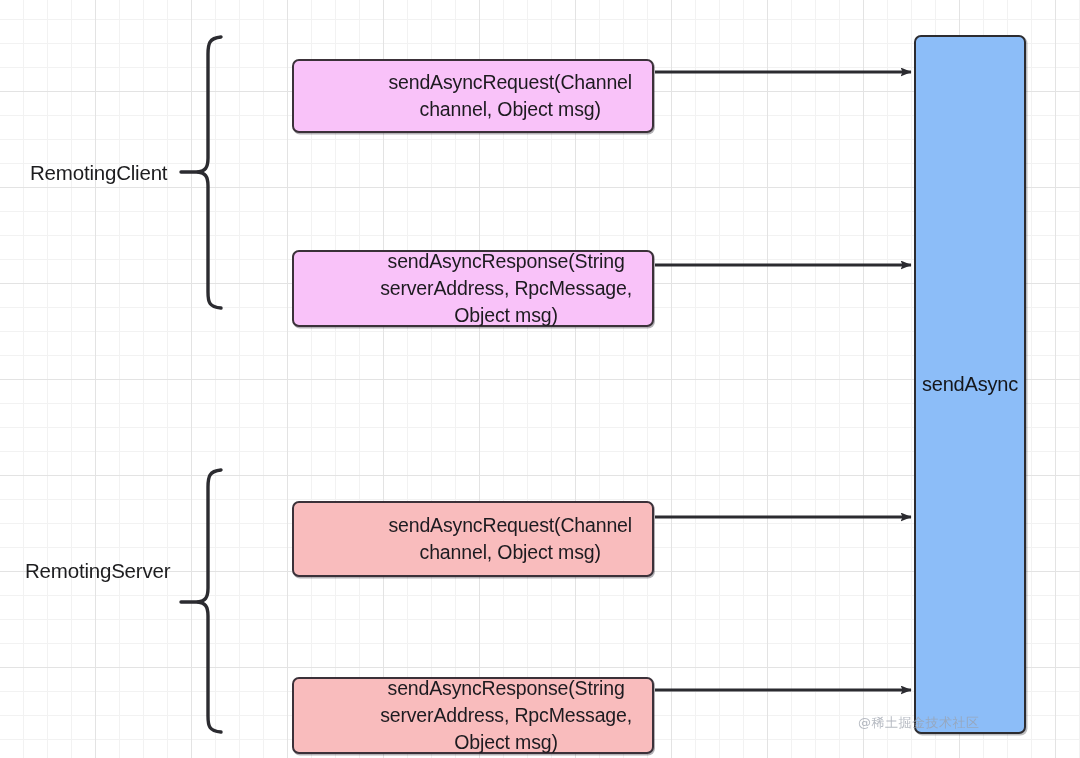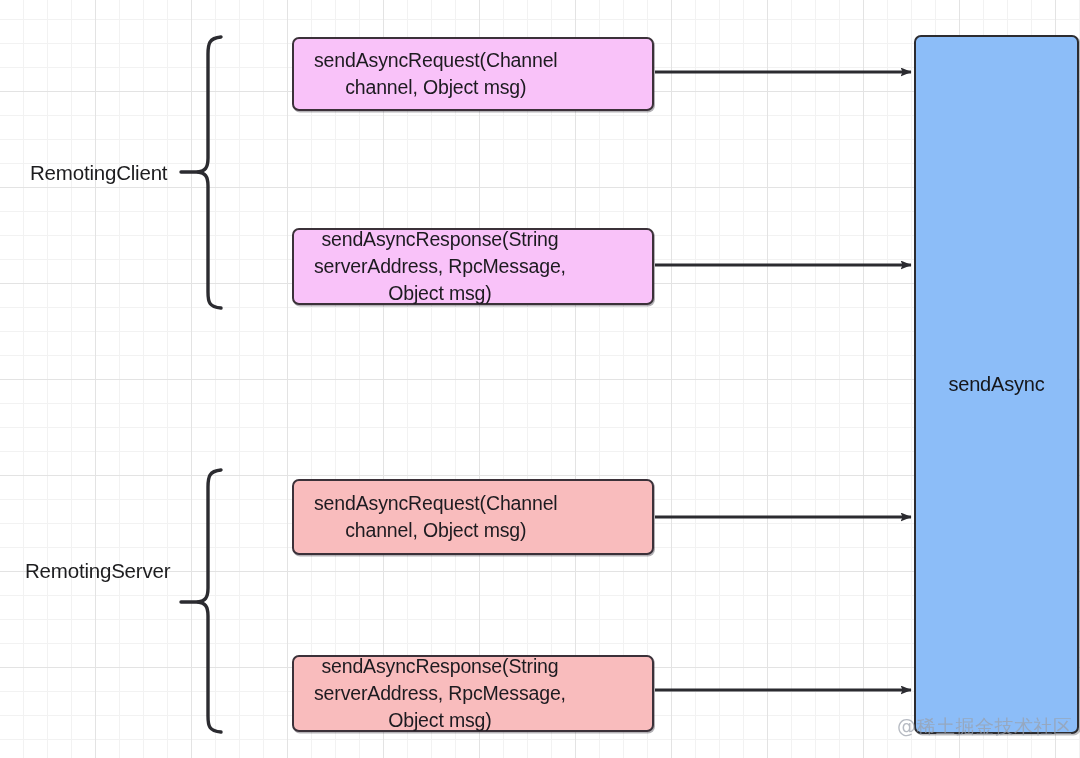--- a/index.html
+++ b/index.html
@@ -28,37 +28,38 @@
   }
 
   
   .mbox{
     position:absolute;
     box-sizing:border-box;
     border:2.5px solid #3b3139;
     border-radius:7px;
     display:flex;
     align-items:center;
-    justify-content:flex-start;
+    justify-content:flex-end;
     text-align:center;
     color:#1d1b20;
     font-size:19.5px;
     line-height:27px;
     letter-spacing:-0.15px;
     box-shadow:1px 1.5px 0 rgba(40,35,45,.35);
+    margin-top:22px;
   }
   .mbox.pink{background:#f9c2f9;}
   .mbox.salmon{background:#f9bcbd;}
   .mbox span{display:block;padding:0 10px;}
 
   
   #blue-box{
     position:absolute;
     left:914px;top:35px;
-    width:165px;height:699px;
+    width:112px;height:699px;
     box-sizing:border-box;
     background:#8cbdf8;
     border:2.5px solid #2c2c30;
     border-radius:7px;
     display:flex;
     align-items:center;
     justify-content:center;
     box-shadow:1.5px 1.5px 0 rgba(40,40,45,.3);
   }
   #blue-box .blue-label{
@@ -75,22 +76,22 @@
     position:absolute;
     font-size:20.5px;
     color:#1d1d1f;
     letter-spacing:-0.2px;
     white-space:nowrap;
   }
 
   
   #watermark{
     position:absolute;
-    left:897px;top:714px;
-    font-size:19px;
+    left:858px;top:714px;
+    font-size:13px;
     color:#9aa0ab;
     opacity:.72;
     letter-spacing:0.5px;
     white-space:nowrap;
     font-family:"DejaVu Sans",sans-serif;
   }
 </style>
 </head>
 <body>
 

